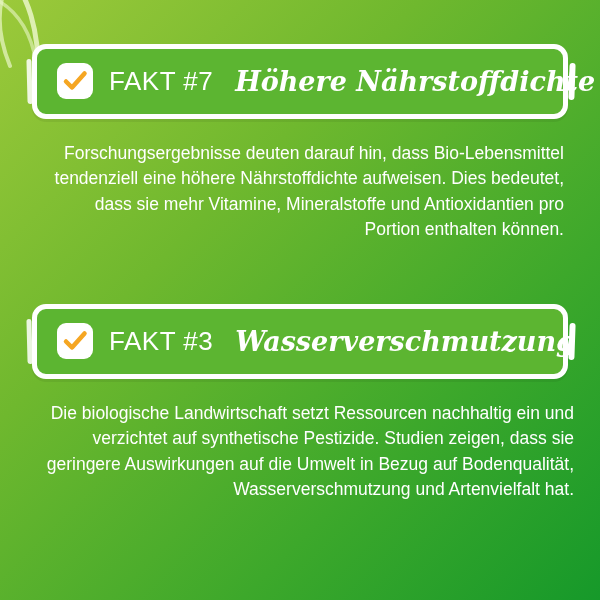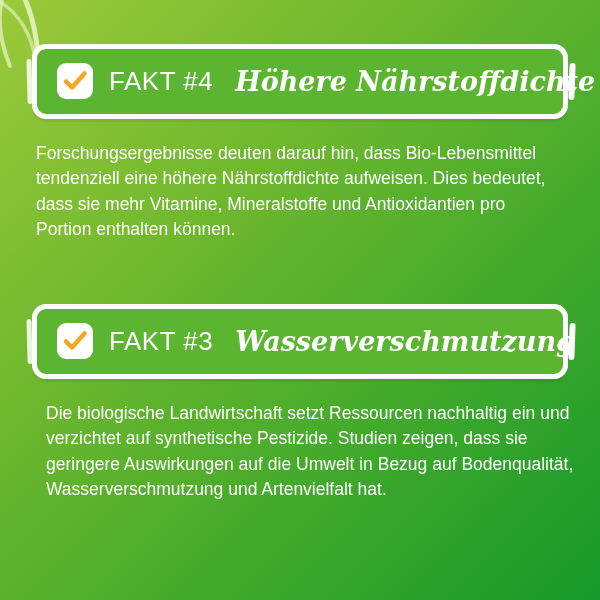--- a/index.html
+++ b/index.html
@@ -97,21 +97,21 @@
     font-family: "DejaVu Serif", serif;
     margin-left: 22px;
     white-space: nowrap;
   }
 
   
   .fact-body {
     color: #ffffff;
     font-size: 17.5px;
     line-height: 1.45;
-    text-align: left;
+    text-align: right;
     padding: 0 36px;
     margin-top: 22px;
   }
   .fact-body.wide {
     padding: 0 26px;
     margin-left: 20px;
   }
 
   .block-1 { padding-top: 44px; }
   .block-2 { padding-top: 44px; }
@@ -129,21 +129,21 @@
 
   <div class="content">
 
     <div class="block-1">
       <div class="fact-banner">
         <span class="check-badge">
           <svg width="26" height="26" viewBox="0 0 26 26">
             <path d="M4 13.5 L10 19.5 L22.5 5.5" stroke="#f5a623" stroke-width="4.5" fill="none" stroke-linecap="round" stroke-linejoin="round"></path>
           </svg>
         </span>
-        <span class="fact-label">FAKT #4</span>
+        <span class="fact-label">FAKT #7</span>
         <span class="fact-title">Höhere Nährstoffdichte</span>
       </div>
       <p class="fact-body">Forschungsergebnisse deuten darauf hin, dass Bio-Lebensmittel tendenziell eine höhere Nährstoffdichte aufweisen. Dies bedeutet, dass sie mehr Vitamine, Mineralstoffe und Antioxidantien pro Portion enthalten können.</p>
     </div>
 
     <div class="block-2">
       <div class="fact-banner">
         <span class="check-badge">
           <svg width="26" height="26" viewBox="0 0 26 26">
             <path d="M4 13.5 L10 19.5 L22.5 5.5" stroke="#f5a623" stroke-width="4.5" fill="none" stroke-linecap="round" stroke-linejoin="round"></path>

